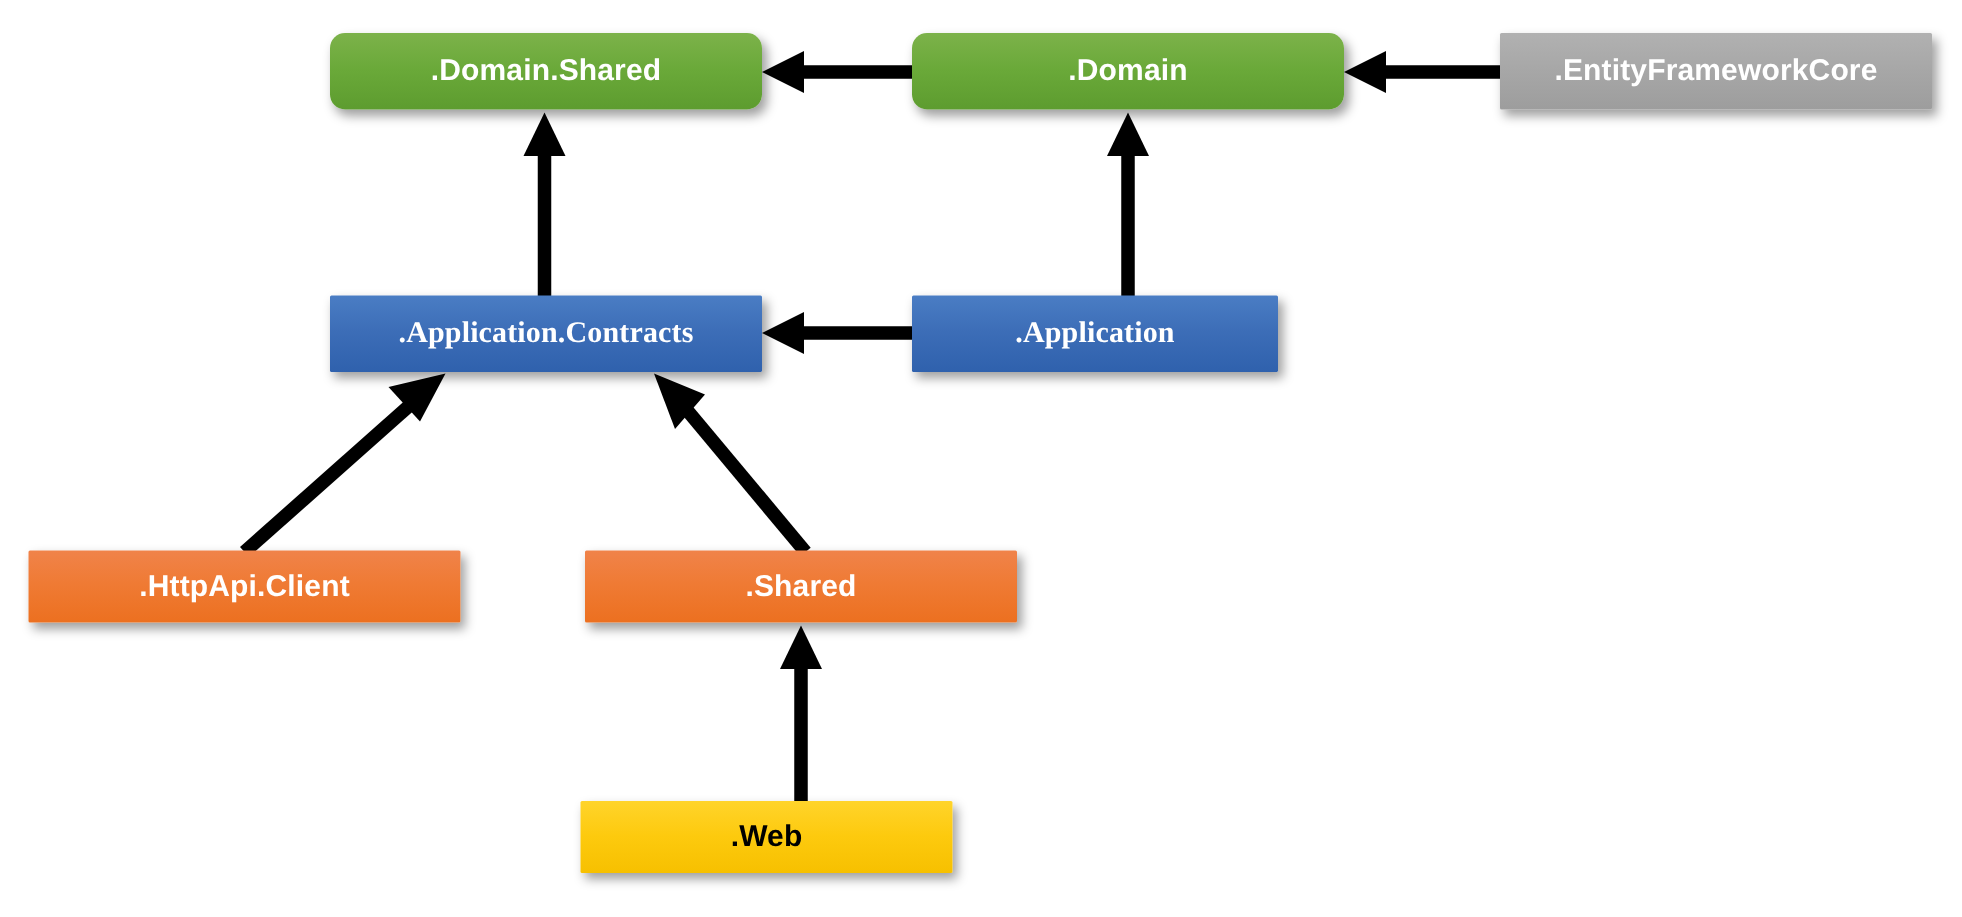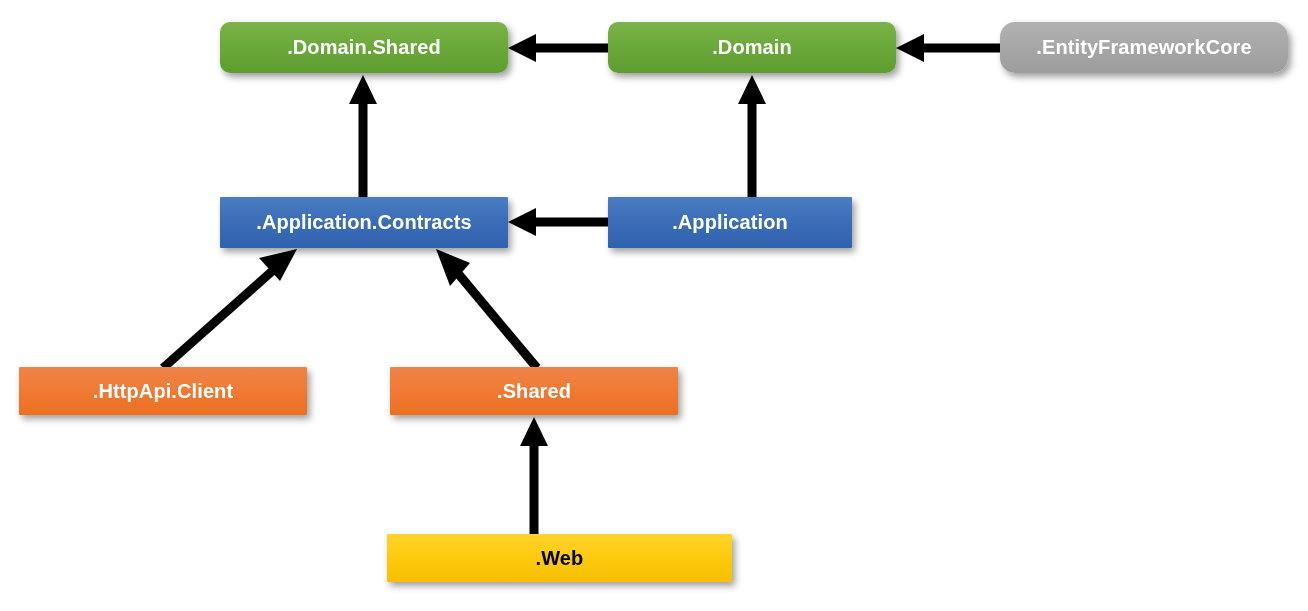--- a/index.html
+++ b/index.html
@@ -31,24 +31,24 @@
     user-select: none;
   }
   .node .label { pointer-events: none; white-space: nowrap; }
 
   .node.green {
     background: linear-gradient(to bottom, #7cb24a 0%, #6aa939 48%, #5d9c2f 100%);
     border-radius: 10px;
   }
   .node.gray {
     background: linear-gradient(to bottom, #b1b1b1 0%, #a7a7a7 48%, #9d9d9d 100%);
-    border-radius: 15px;
   }
   .node.blue {
     background: linear-gradient(to bottom, #4a7dc4 0%, #3c6db7 48%, #2f61ad 100%);
+    font-family: Liberation Serif, serif;
   }
   .node.orange {
     background: linear-gradient(to bottom, #f0834a 0%, #ef7a33 48%, #ec7020 100%);
     align-items: center;
   }
   .node.yellow {
     background: linear-gradient(to bottom, #ffd42b 0%, #fdca0e 48%, #f7c000 100%);
     color: #000000;
   }
 
@@ -129,17 +129,17 @@
   </div>
 
   <div class="node orange" style="left:19px; top:367px; width:288px; height:48px;">
     <span class="label">.HttpApi.Client</span>
   </div>
 
   <div class="node orange" style="left:390px; top:367px; width:288px; height:48px;">
     <span class="label">.Shared</span>
   </div>
 
-  <div class="node yellow" style="left:387px; top:534px; width:345px; height:48px;">
+  <div class="node yellow" style="left:387px; top:534px; width:248px; height:48px;">
     <span class="label">.Web</span>
   </div>
 
 </div>
 
 </body></html>

